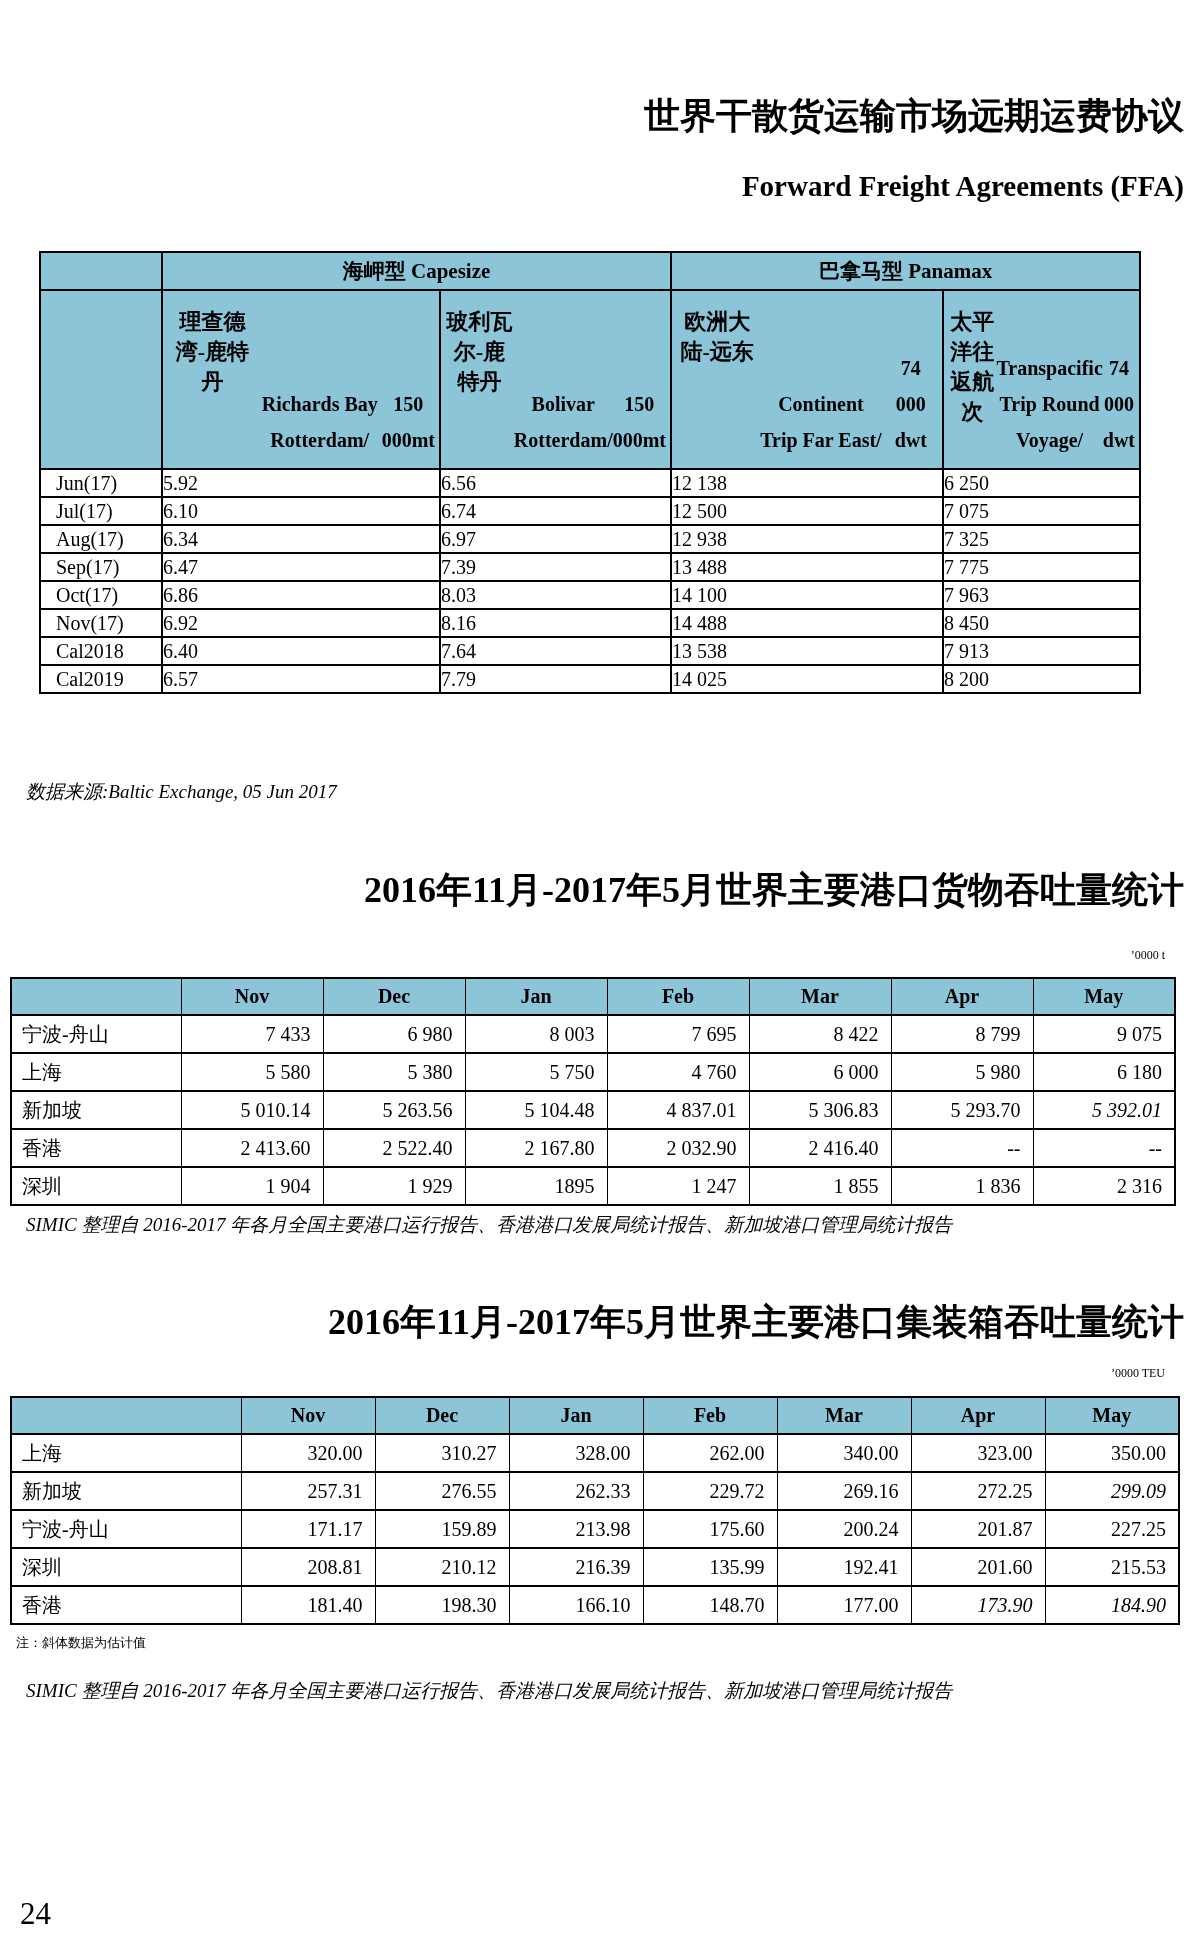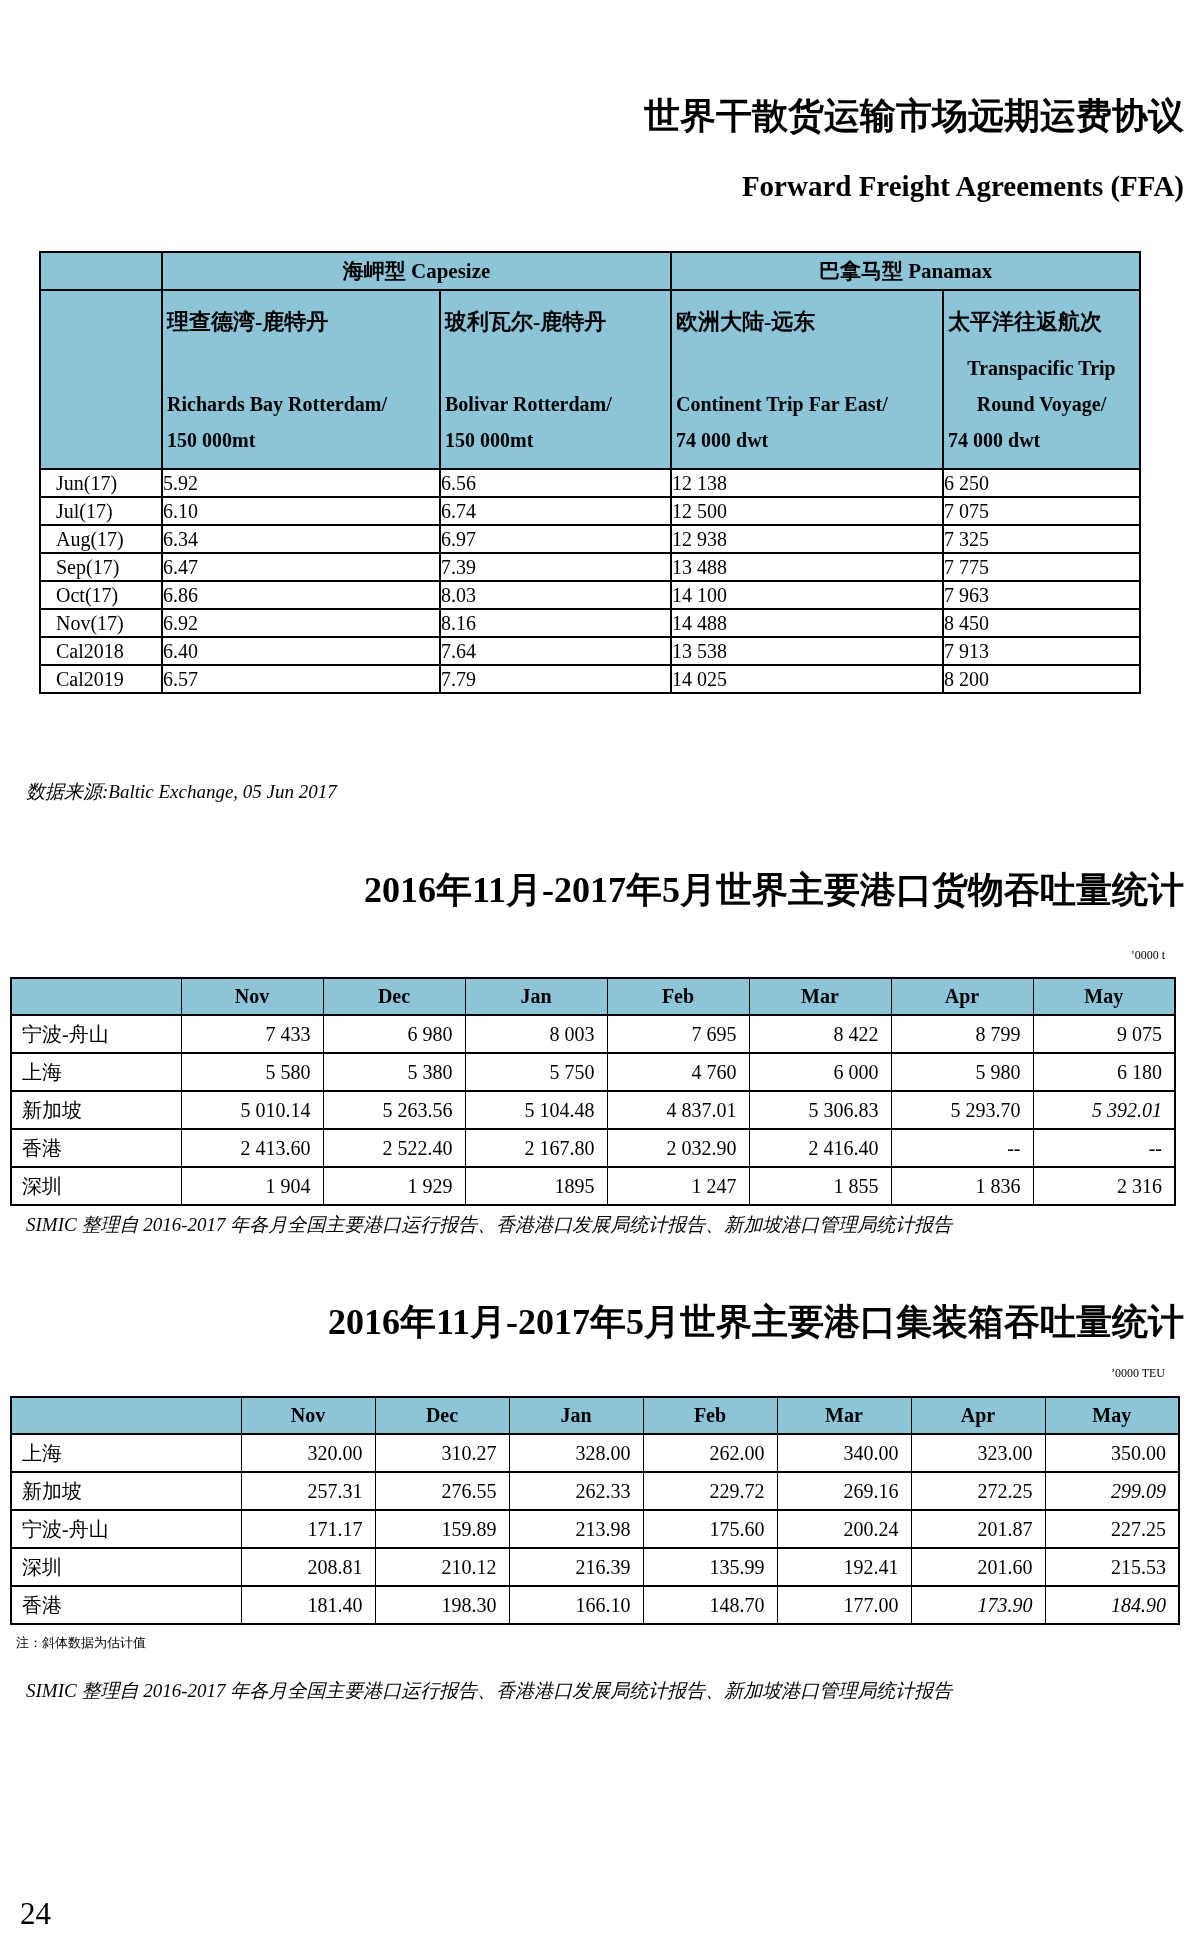--- a/index.html
+++ b/index.html
@@ -34,21 +34,21 @@
   
   table { border-collapse:collapse; table-layout:fixed; background:#fff; border:2px solid #000; }
   th, td { vertical-align:middle; }
   .est { font-style:italic; }
 
   
   .t1 { position:absolute; left:20px; top:251px; width:1100px;margin-left:19px; }
   .t1 th, .t1 td { border:2px solid #000; }
   .t1 th.group { background:#8CC5D7; height:38px; font-size:21px; font-weight:bold; text-align:center; }
   .t1 th.hcell { background:#8CC5D7; height:177px; padding:0; font-weight:bold; }
-  .hflex { display:flex; flex-direction:column; align-items:flex-start; height:177px; padding:16px 4px 10px; }
+  .hflex { display:flex; align-items:flex-end; height:177px; padding:16px 4px 10px; }
   .hzh   { font-size:22px; font-weight:bold; margin-bottom:auto; }
   .hen   { font-size:20px; font-weight:bold; line-height:1.8; text-align:center; }
   .hspec { font-size:20px; font-weight:bold; line-height:1.8; }
   .t1 td { height:28px; font-size:20px; }
   .t1 td.rowlabel { text-align:left; padding-left:15px; }
   .t1 td.num { text-align:left; padding-right:14px; }
 
   
   .pt { position:absolute; }
   .t2 { left:10px; top:977px;  width:1164px; }

